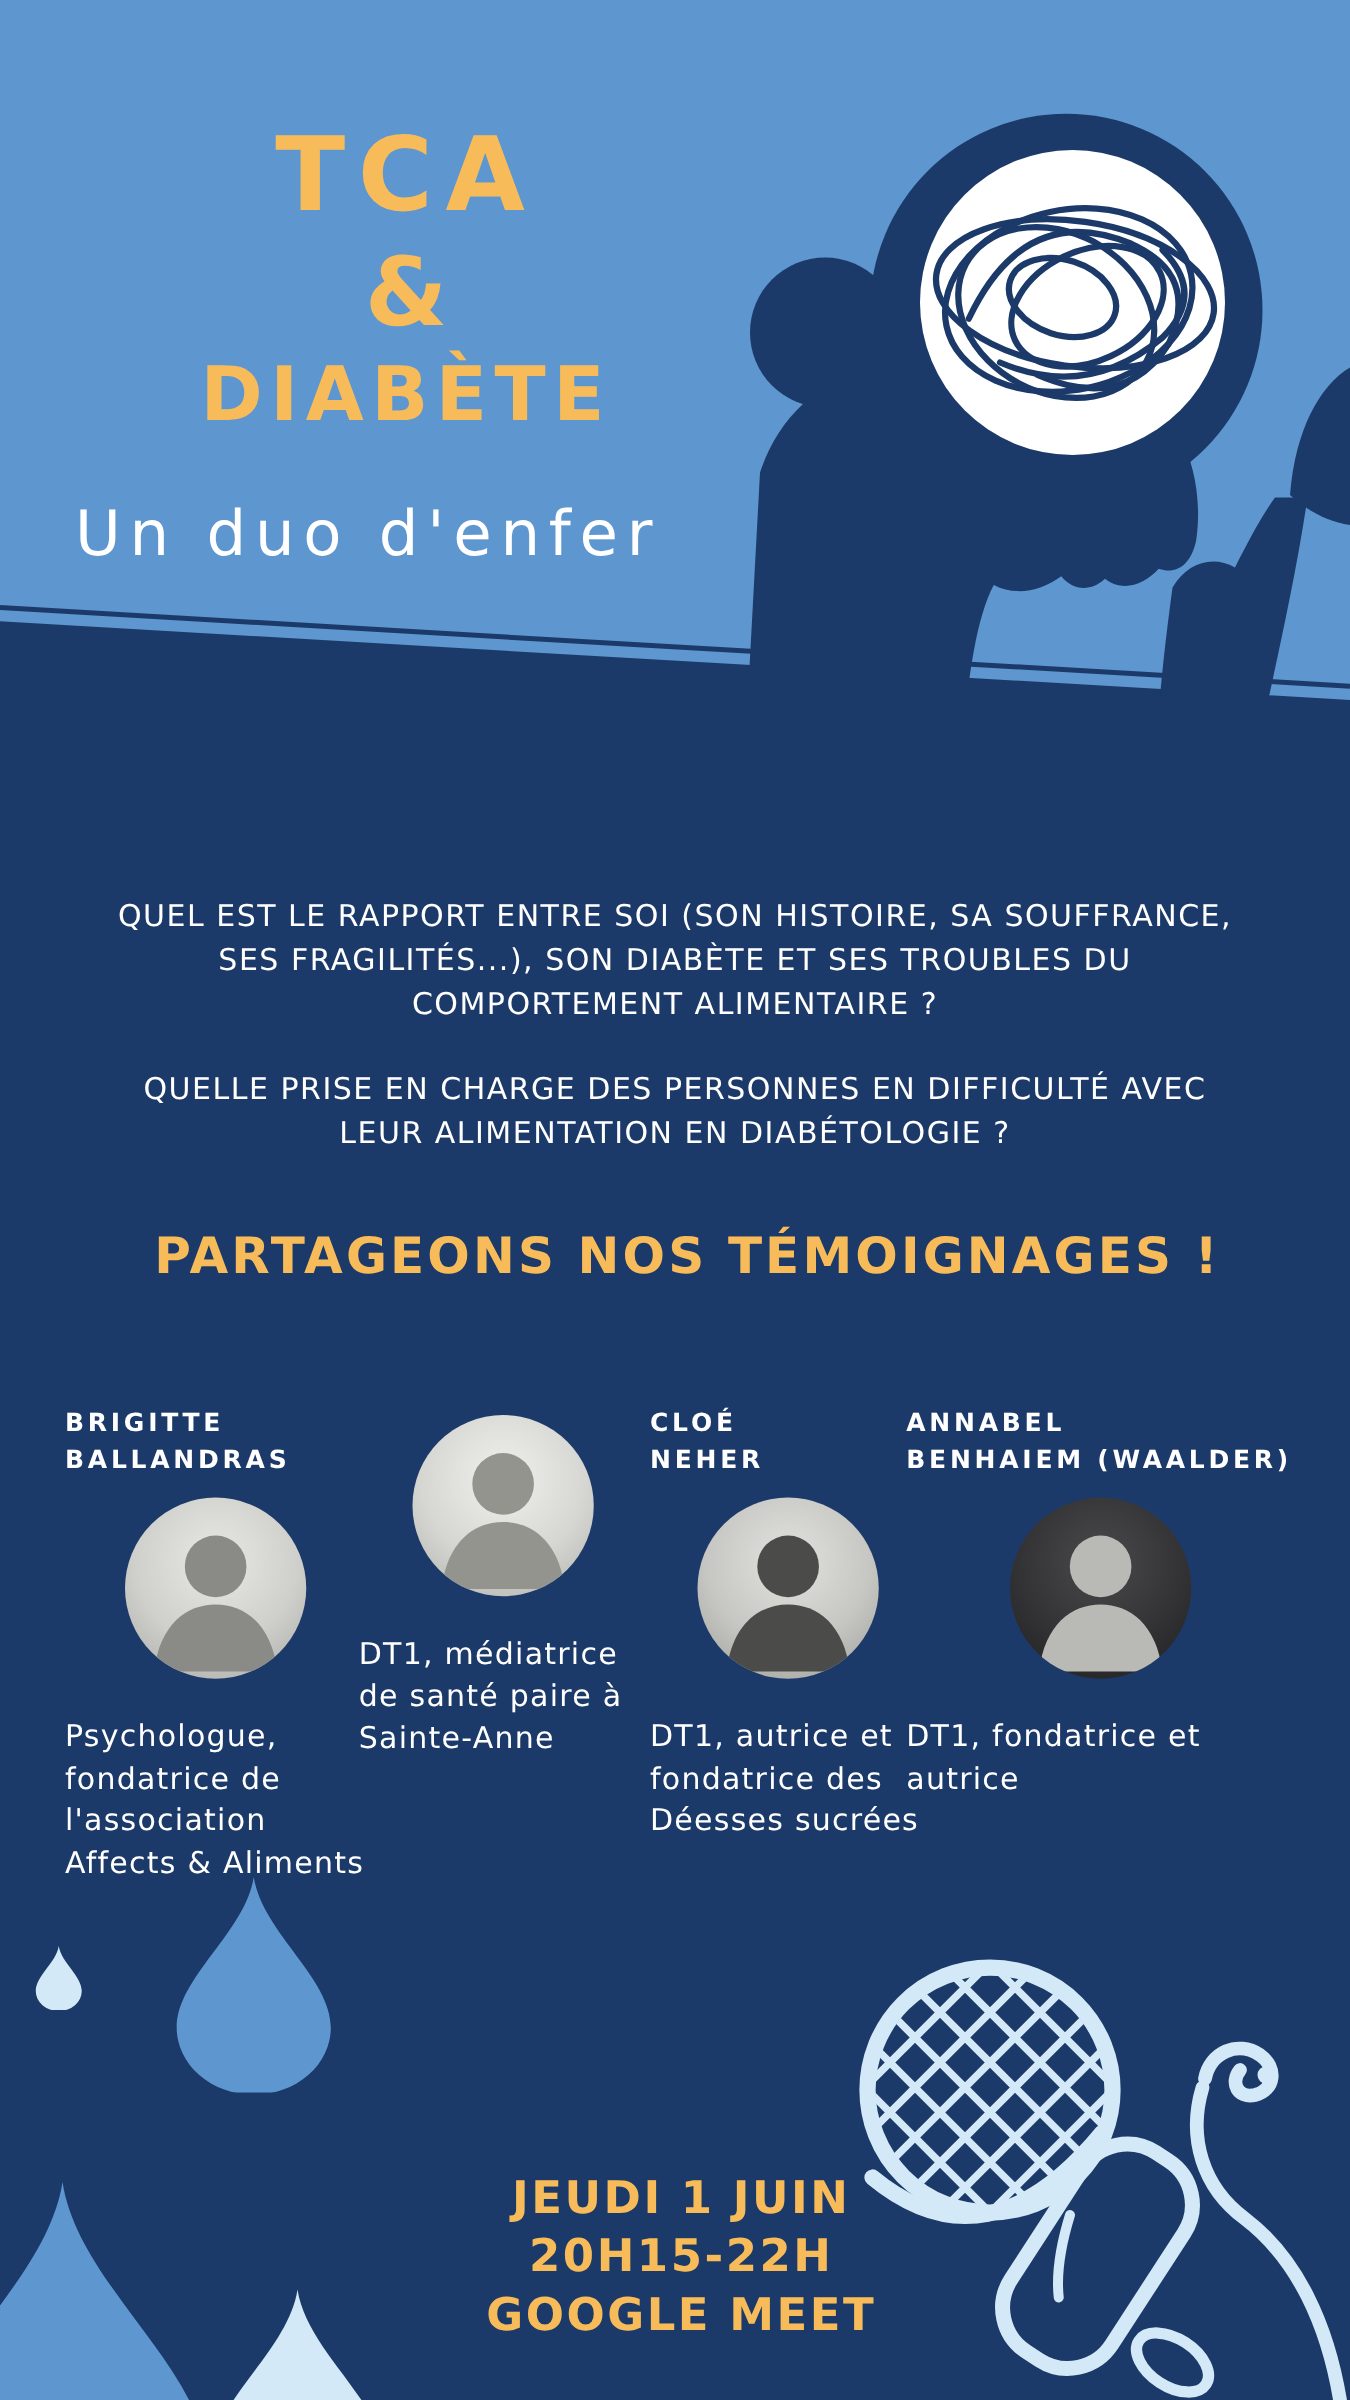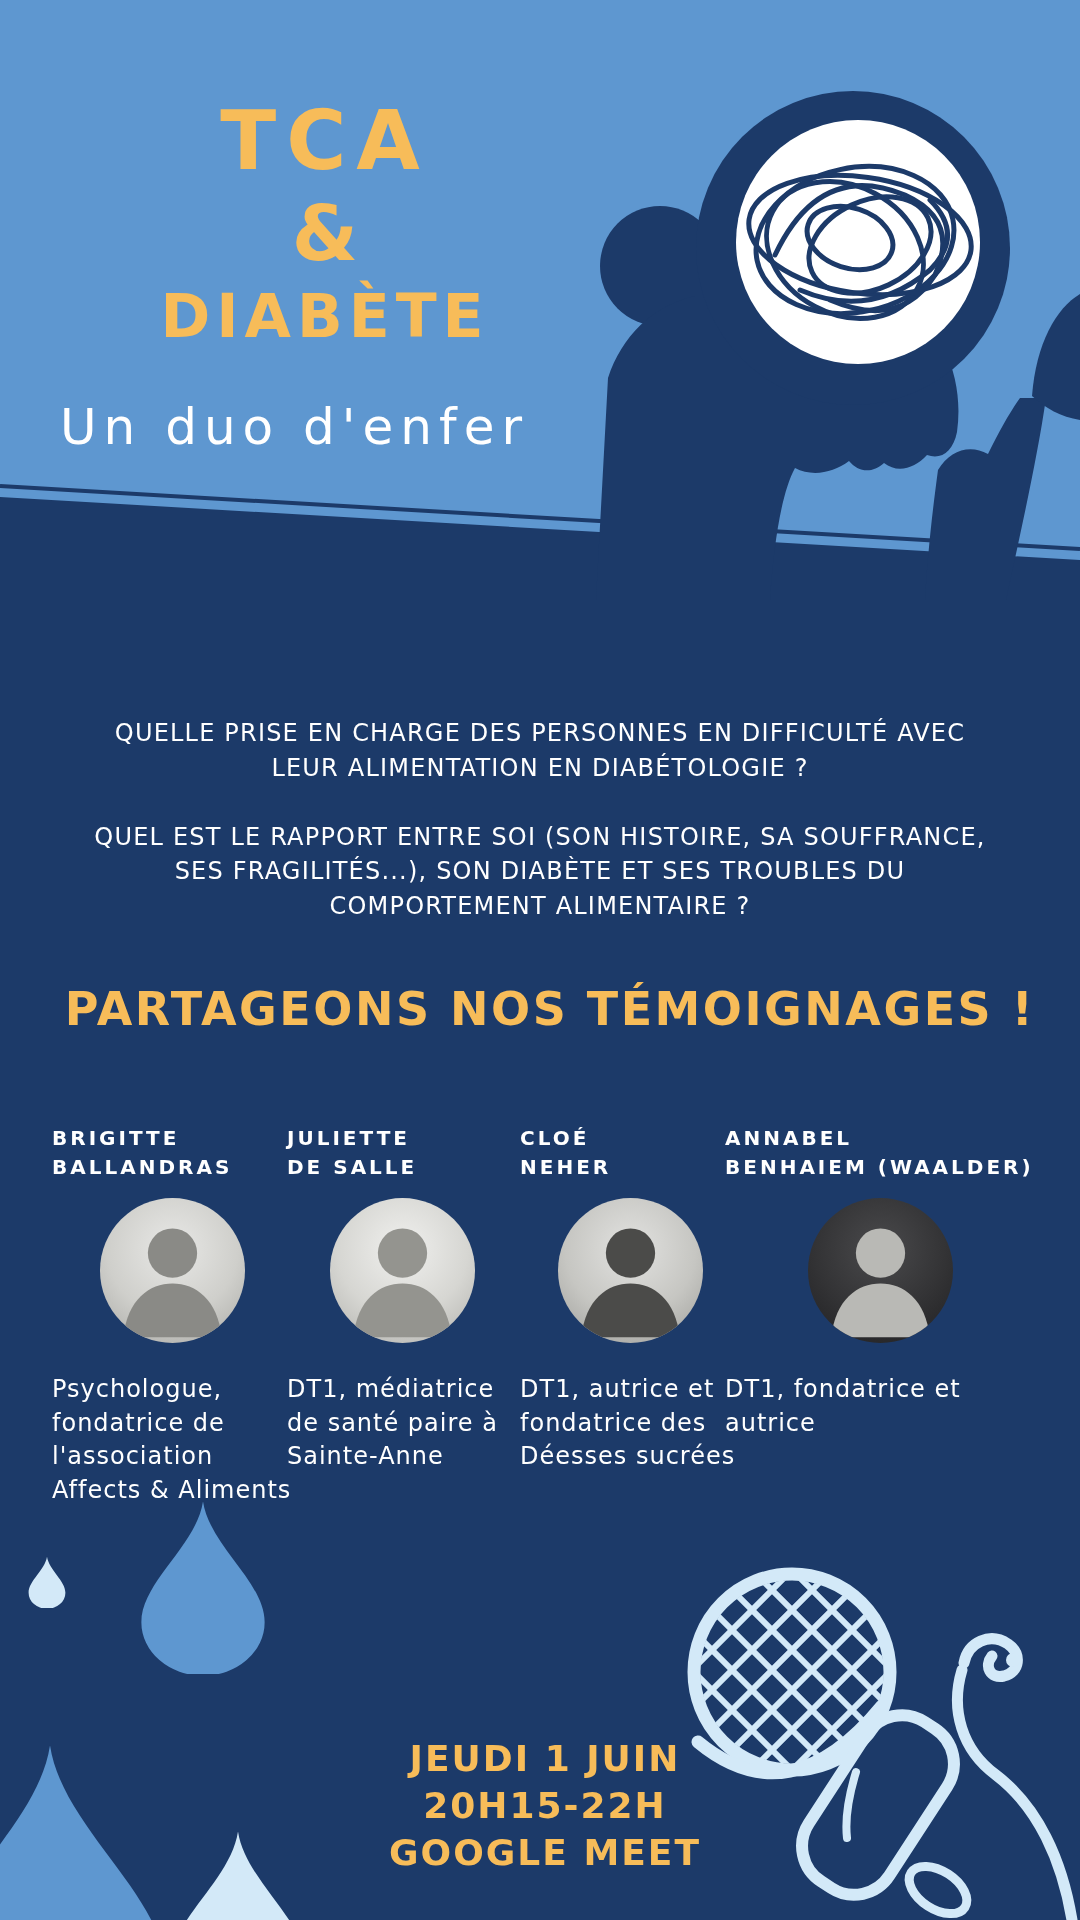--- a/index.html
+++ b/index.html
@@ -27,21 +27,21 @@
     position:absolute;left:60px;top:398px;width:480px;text-align:left;
     color:var(--white);font-size:50px;letter-spacing:7px;font-weight:400;
   }
   .questions{
     position:absolute;left:80px;top:716px;width:920px;text-align:center;
     color:var(--white);font-size:24px;font-weight:500;letter-spacing:1.2px;line-height:1.45;
   }
   .questions p{margin:0 0 34px 0;}
   .section-heading{
     position:absolute;left:60px;top:982px;width:980px;text-align:center;
-    color:var(--yellow);font-size:46px;font-weight:600;letter-spacing:2.5px;
+    color:var(--yellow);font-size:40px;font-weight:600;letter-spacing:2.5px;
   }
   .speaker-col{position:absolute;top:1124px;text-align:left;color:var(--white);}
   .col-1{left:52px;width:240px;}
   .col-2{left:287px;width:230px;}
   .col-3{left:520px;width:220px;}
   .col-4{left:725px;width:310px;}
   .speaker-name{
     font-size:20px;font-weight:700;letter-spacing:3px;line-height:1.45;
     min-height:66px;
   }
@@ -92,45 +92,41 @@
   </svg>
 
   <div class="title-block">
     <div class="title-l1">TCA</div>
     <div class="title-amp">&amp;</div>
     <div class="title-l3">DIABÈTE</div>
   </div>
   <div class="subtitle">Un duo d'enfer</div>
 
   <div class="questions">
+    <p>QUEL EST LE RAPPORT ENTRE SOI (SON HISTOIRE, SA SOUFFRANCE, SES FRAGILITÉS...), SON DIABÈTE ET SES TROUBLES DU COMPORTEMENT ALIMENTAIRE ?</p>
     <p>QUELLE PRISE EN CHARGE DES PERSONNES EN DIFFICULTÉ AVEC LEUR ALIMENTATION EN DIABÉTOLOGIE ?</p>
-    <p>QUEL EST LE RAPPORT ENTRE SOI (SON HISTOIRE, SA SOUFFRANCE, SES FRAGILITÉS...), SON DIABÈTE ET SES TROUBLES DU COMPORTEMENT ALIMENTAIRE ?</p>
   </div>
 
   <div class="section-heading">PARTAGEONS NOS TÉMOIGNAGES !</div>
 
   <div class="speaker-col col-1">
     <div class="speaker-name">
       <span>BRIGITTE</span><br>
       <span>BALLANDRAS</span>
     </div>
     <div class="speaker-photo photo-bg-1">
       <svg viewBox="0 0 100 100">
         <circle cx="50" cy="38" r="17" fill="#8a8a86"></circle>
         <path d="M16 96 C19 70 34 59 50 59 C66 59 81 70 84 96 Z" fill="#8a8a86"></path>
       </svg>
     </div>
     <div class="speaker-bio">Psychologue, fondatrice de l'association Affects &amp; Aliments</div>
   </div>
 
   <div class="speaker-col col-2">
-    <div class="speaker-name">
-      <span>JULIETTE</span><br>
-      <span>DE SALLE</span>
-    </div>
     <div class="speaker-photo photo-bg-2">
       <svg viewBox="0 0 100 100">
         <circle cx="50" cy="38" r="17" fill="#94948f"></circle>
         <path d="M16 96 C19 70 34 59 50 59 C66 59 81 70 84 96 Z" fill="#94948f"></path>
       </svg>
     </div>
     <div class="speaker-bio">DT1, médiatrice de santé paire à Sainte-Anne</div>
   </div>
 
   <div class="speaker-col col-3">

